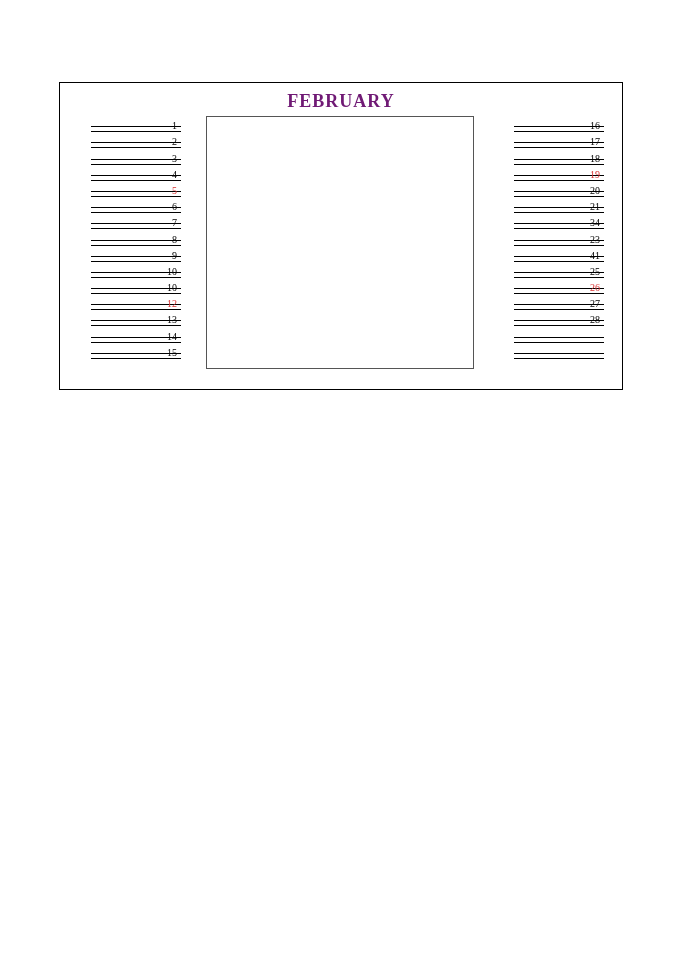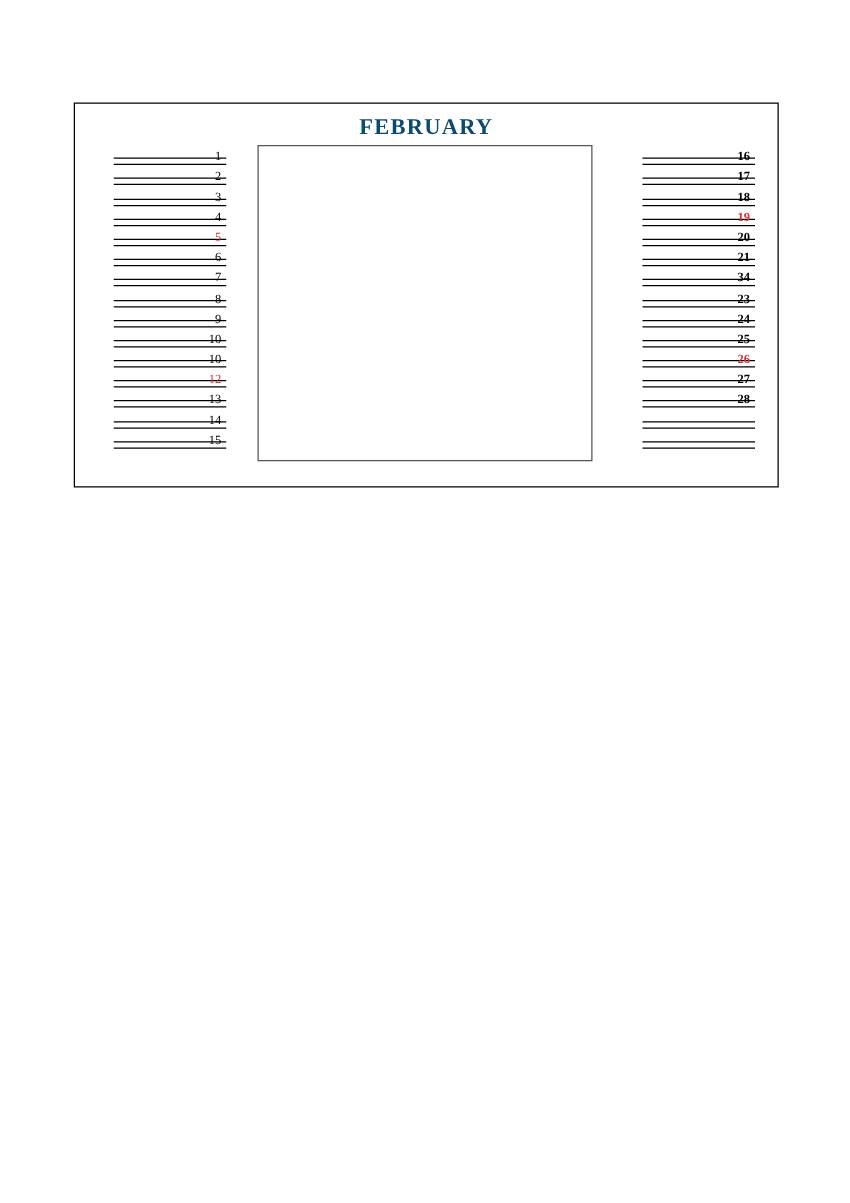--- a/index.html
+++ b/index.html
@@ -38,21 +38,21 @@
   .month-title {
     position: absolute;
     left: 0;
     top: 8px;
     width: 100%;
     text-align: center;
     font-family: "Liberation Serif", serif;
     font-size: 18px;
     font-weight: bold;
     letter-spacing: 1px;
-    color: #0c4a6e;
+    color: #701a75;
   }
 
   
   .photo-box {
     position: absolute;
     left: 146px;
     top: 33px;
     width: 268px;
     height: 253px;
     border: 1px solid #555555;
@@ -60,21 +60,21 @@
     background: #ffffff;
   }
 
   
   .day-column {
     position: absolute;
     top: 34px;
     width: 90px;
   }
   .day-column.left  { left: 31px; }
-  .day-column.right { left: 454px; font-weight: bold; }
+  .day-column.right { left: 454px; }
 
   
   .day-row {
     position: relative;
     height: 16.2px;
   }
   .day-row .day-label {
     position: absolute;
     right: 4px;
     bottom: 2px;
@@ -250,21 +250,21 @@
           <span class="day-label">34</span>
         </div>
         <div class="day-row">
           <div class="rule-sub"></div>
           <div class="rule-main"></div>
           <span class="day-label">23</span>
         </div>
         <div class="day-row">
           <div class="rule-sub"></div>
           <div class="rule-main"></div>
-          <span class="day-label">24</span>
+          <span class="day-label">41</span>
         </div>
         <div class="day-row">
           <div class="rule-sub"></div>
           <div class="rule-main"></div>
           <span class="day-label">25</span>
         </div>
         <div class="day-row holiday">
           <div class="rule-sub"></div>
           <div class="rule-main"></div>
           <span class="day-label" style="color: rgb(216, 50, 50); margin-left: 10px;">26</span>

